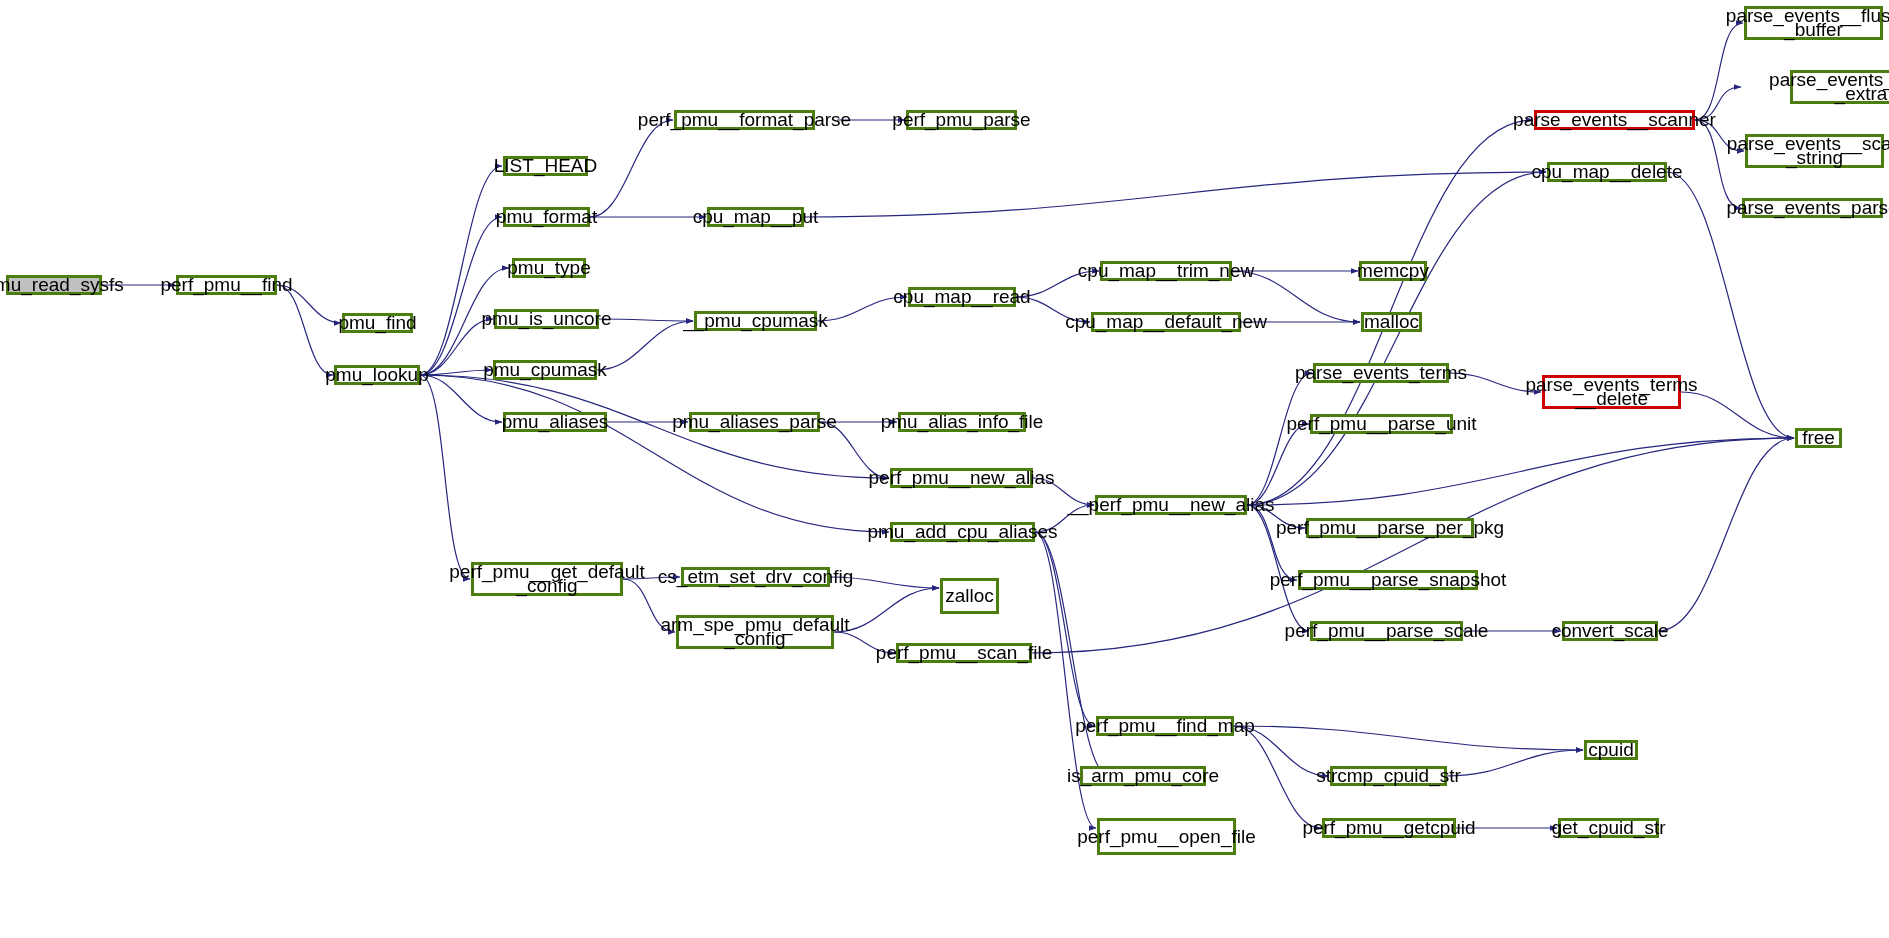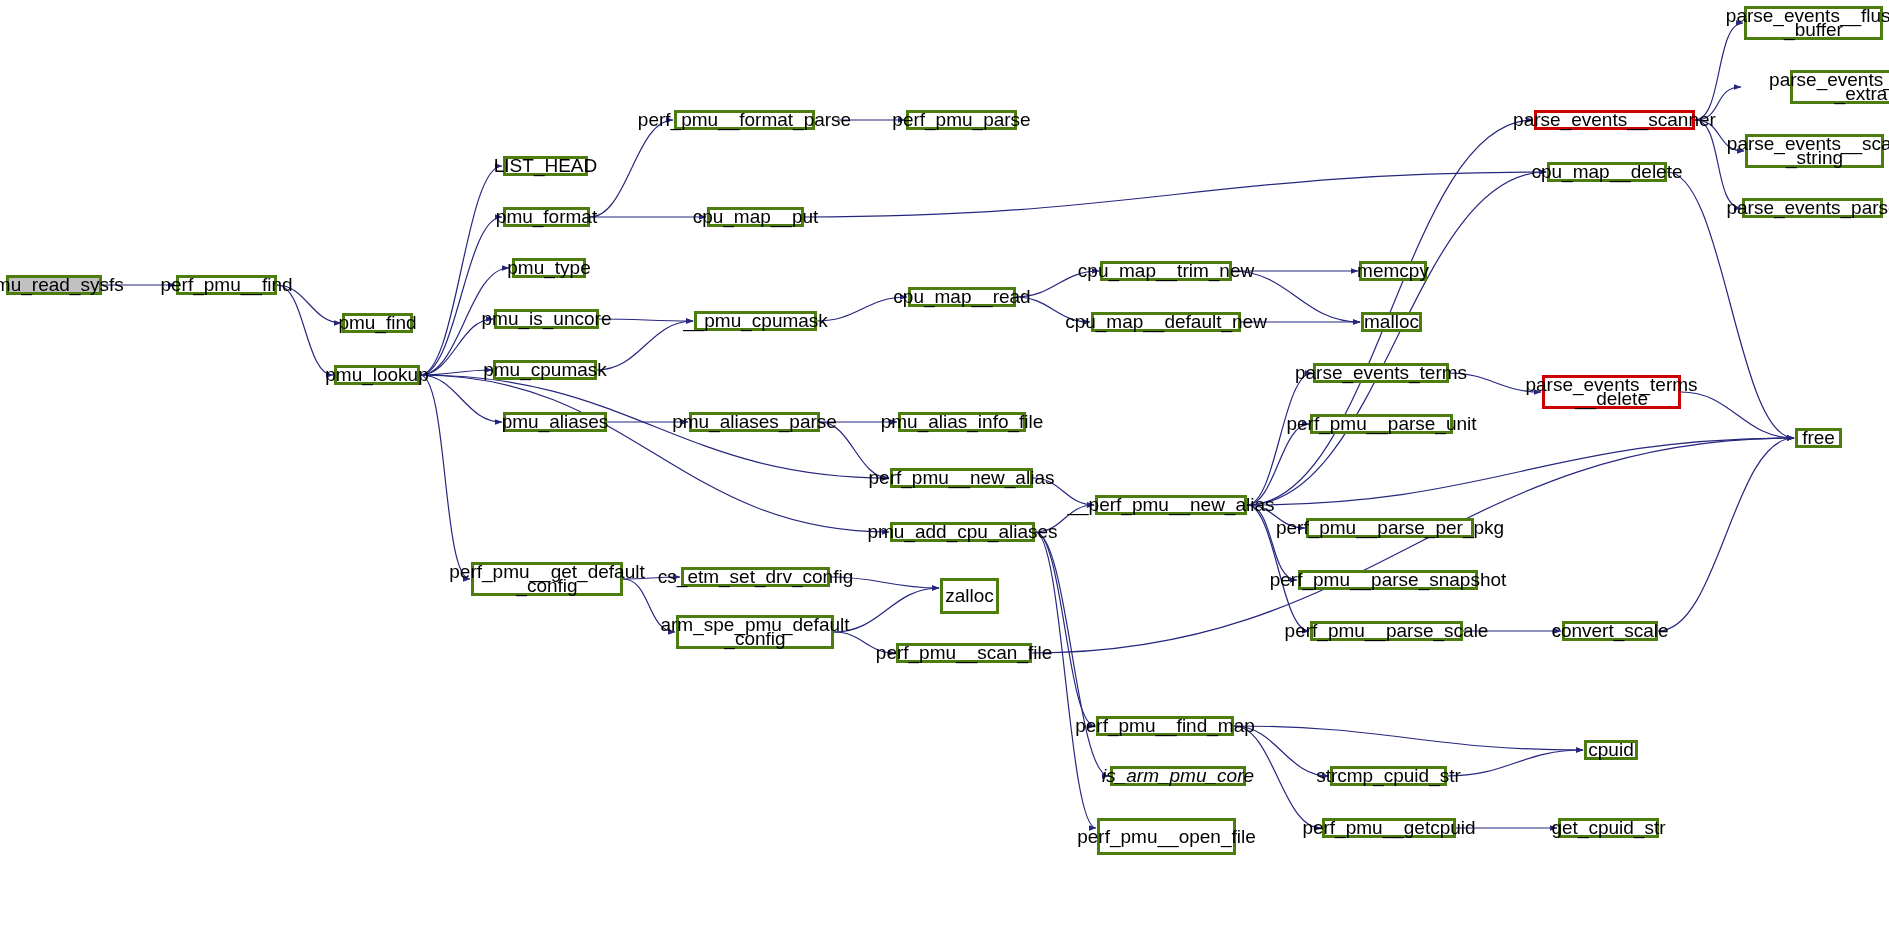--- a/index.html
+++ b/index.html
@@ -116,21 +116,21 @@
       <div class="node" style="left: 1091px; top: 312px; width: 150px; height: 20px;">cpu_map__default_new</div>
       <div class="node" style="left: 1359px; top: 261px; width: 68px; height: 20px;">memcpy</div>
       <div class="node" style="left: 1361px; top: 312px; width: 61px; height: 20px;">malloc</div>
       <div class="node" style="left: 1313px; top: 363px; width: 136px; height: 20px;">parse_events_terms</div>
       <div class="node" style="left: 1310px; top: 414px; width: 143px; height: 20px;">perf_pmu__parse_unit</div>
       <div class="node" style="left: 1095px; top: 495px; width: 152px; height: 20px;">__perf_pmu__new_alias</div>
       <div class="node" style="left: 1306px; top: 518px; width: 168px; height: 20px;">perf_pmu__parse_per_pkg</div>
       <div class="node" style="left: 1298px; top: 570px; width: 180px; height: 20px;">perf_pmu__parse_snapshot</div>
       <div class="node" style="left: 1310px; top: 621px; width: 153px; height: 20px;">perf_pmu__parse_scale</div>
       <div class="node" style="left: 1096px; top: 716px; width: 138px; height: 20px;">perf_pmu__find_map</div>
-      <div class="node" style="left: 1110px; top: 766px; width: 136px; height: 20px; font-style: italic;">is_arm_pmu_core</div>
+      <div class="node" style="left: 1080px; top: 766px; width: 126px; height: 20px;">is_arm_pmu_core</div>
       <div class="node" style="left: 1097px; top: 818px; width: 139px; height: 37px;">perf_pmu__open_file</div>
       <div class="node" style="left: 1330px; top: 766px; width: 117px; height: 20px;">strcmp_cpuid_str</div>
       <div class="node" style="left: 1322px; top: 818px; width: 134px; height: 20px;">perf_pmu__getcpuid</div>
       <div class="node" style="left: 1584px; top: 740px; width: 54px; height: 20px;">cpuid</div>
       <div class="node" style="left: 1558px; top: 818px; width: 101px; height: 20px;">get_cpuid_str</div>
       <div class="node" style="left: 1562px; top: 621px; width: 96px; height: 20px;">convert_scale</div>
       <div class="node red" style="left: 1542px; top: 375px; width: 139px; height: 34px;">parse_events_terms
 __delete</div>
       <div class="node" style="left: 1795px; top: 428px; width: 47px; height: 20px;">free</div>
       <div class="node red" style="left: 1534px; top: 110px; width: 161px; height: 20px;">parse_events__scanner</div>

